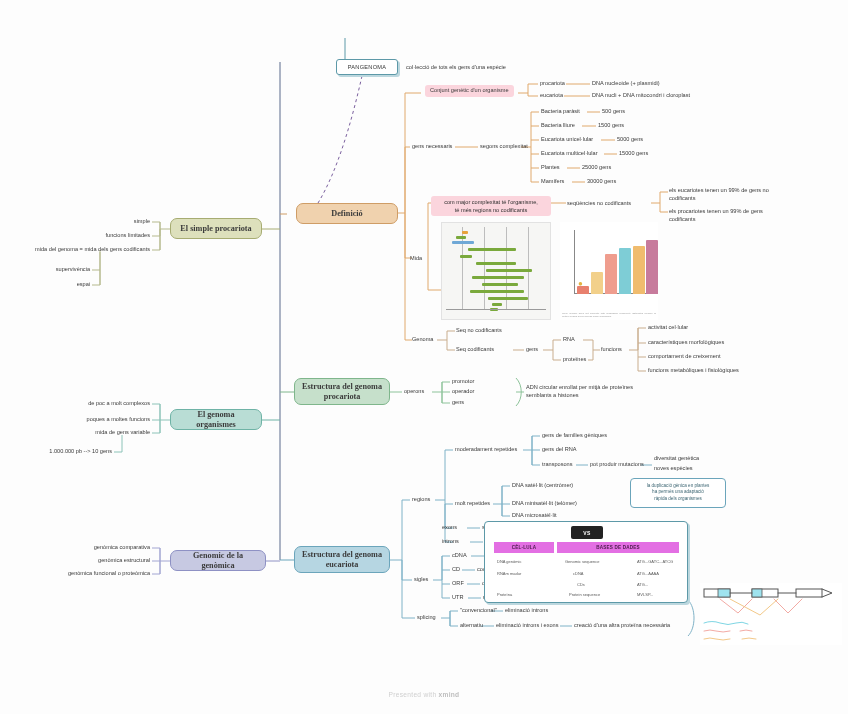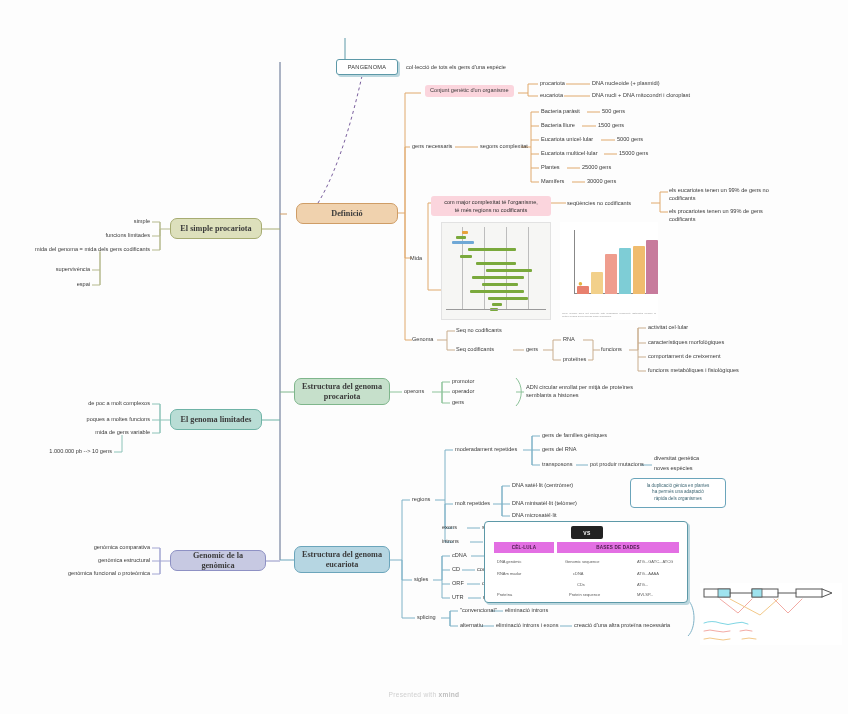--- a/index.html
+++ b/index.html
@@ -265,21 +265,21 @@
   </svg>
 
 
   <div class="node pangenoma">PANGENOMA</div>
   <div class="lbl" style="left:406px;top:64px;">col·lecció de tots els gens d'una espècie</div>
 
   <div class="node topic t-def">Definició</div>
 
   <div class="node topic t-proc">El simple procariota</div>
 
-  <div class="node topic t-euc">El genoma limitades</div>
+  <div class="node topic t-euc">El genoma organismes</div>
 
   <div class="node topic t-estproc">
     <div>
       <div>Estructura del genoma</div>
       <div>procariota</div>
     </div>
   </div>
 
   <div class="node topic t-esteuc">
     <div>

